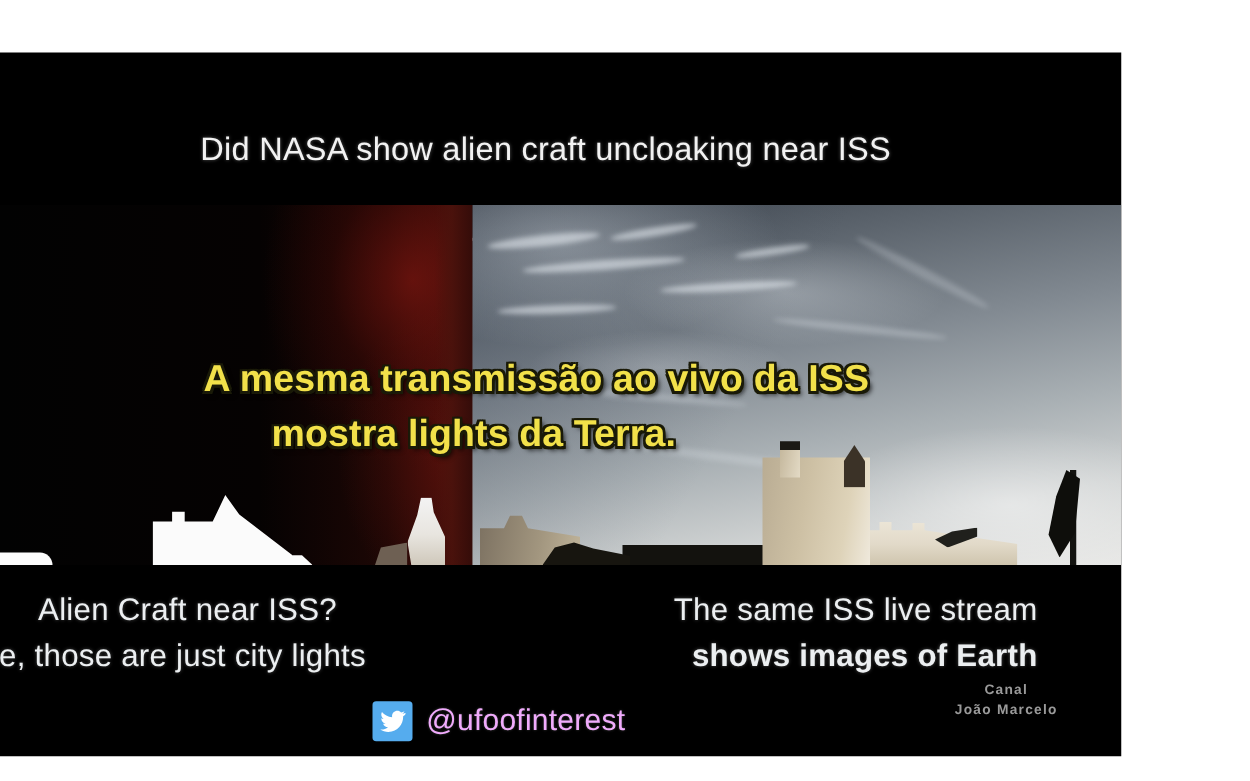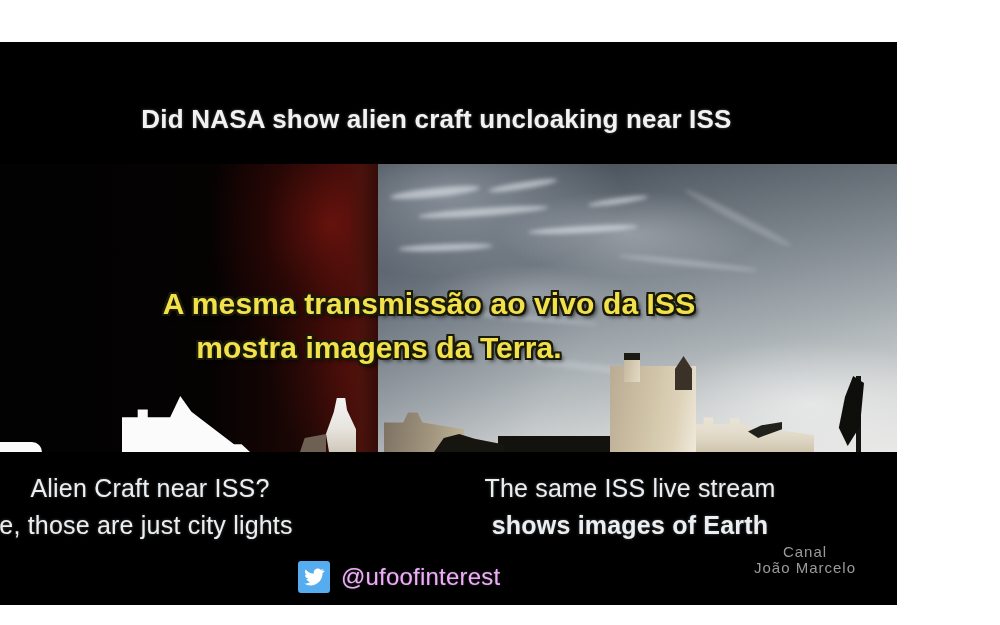--- a/index.html
+++ b/index.html
@@ -35,21 +35,21 @@
   .headline {
     position: absolute;
     left: 0;
     top: 20px;
     width: 897px;
     text-align: center;
     color: #f2f2f2;
     font-size: 26px;
     line-height: 38px;
     letter-spacing: 0.2px;
-    font-weight: 700;
+    font-weight: 400;
     text-shadow: 0 0 3px rgba(255,255,255,0.35);
     white-space: pre-line;
   }
   .headline .l1 { display: block; padding-right: 24px; }
   .headline .l2 { display: block; padding-right: 42px; }
 
   
   .photo-strip {
     position: absolute;
     left: 0;
@@ -180,21 +180,21 @@
   .cap {
     position: absolute;
     color: #eceff1;
     font-size: 25px;
     line-height: 37px;
     letter-spacing: 0.2px;
     text-shadow: 0 0 3px rgba(255,255,255,0.30);
   }
   .cap-left { left: -30px; top: 428px; width: 360px; text-align: center; }
   .cap-left .l2 { display: block; padding-right: 8px; }
-  .cap-right { left: 430px; top: 428px; width: 400px; text-align: center; }
+  .cap-right { left: 430px; top: 428px; width: 400px; text-align: right; }
   .cap-right .l2 { display: block; font-weight: bold; }
 
   
   .handle-row {
     position: absolute;
     left: 298px;
     top: 519px;
     display: flex;
     align-items: center;
     gap: 11px;
@@ -214,22 +214,22 @@
   }
 
   
   .watermark {
     position: absolute;
     left: 730px;
     top: 502px;
     width: 150px;
     text-align: center;
     color: #9a9a9a;
-    font-size: 15px;
-    font-weight: normal;
+    font-size: 11px;
+    font-weight: bold;
     line-height: 16px;
     letter-spacing: 1px;
   }
   .watermark span { display: block; }
 </style>
 </head>
 <body>
 
 <div id="root">
 
@@ -273,21 +273,21 @@
         <div class="bld bld-a-tow-cap"></div>
         <div class="bld bld-b-spire"></div>
         <div class="bld bld-d"></div>
         <div class="bld flag-pole"></div>
         <div class="bld flag-cloth"></div>
       </div>
     </div>
 
     <div class="sub-pt">
       <span class="l1">A mesma transmissão ao vivo da ISS</span>
-      <span class="l2">mostra imagens da Terra.</span>
+      <span class="l2">mostra lights da Terra.</span>
     </div>
 
     <div class="cap cap-left">
       <span class="l1">Alien Craft near ISS?</span>
       <span class="l2">e, those are just city lights</span>
     </div>
 
     <div class="cap cap-right">
       <span class="l1">The same ISS live stream</span>
       <span class="l2">shows images of Earth</span>

